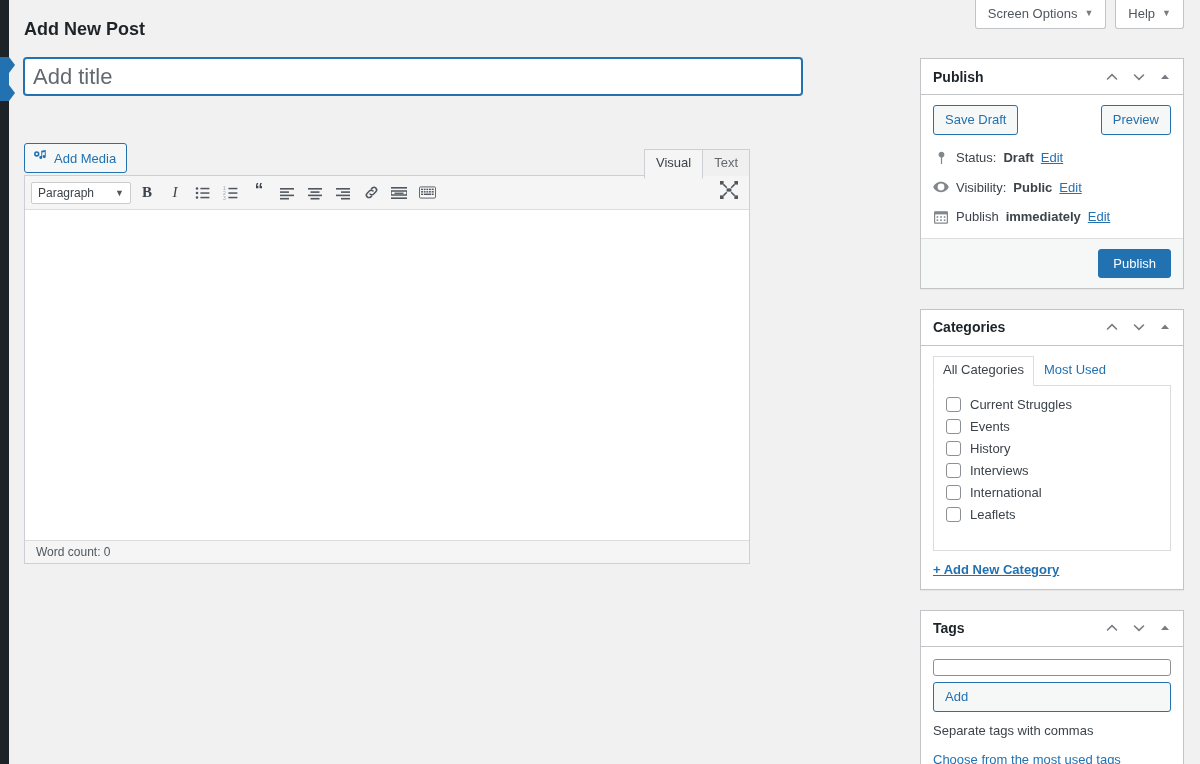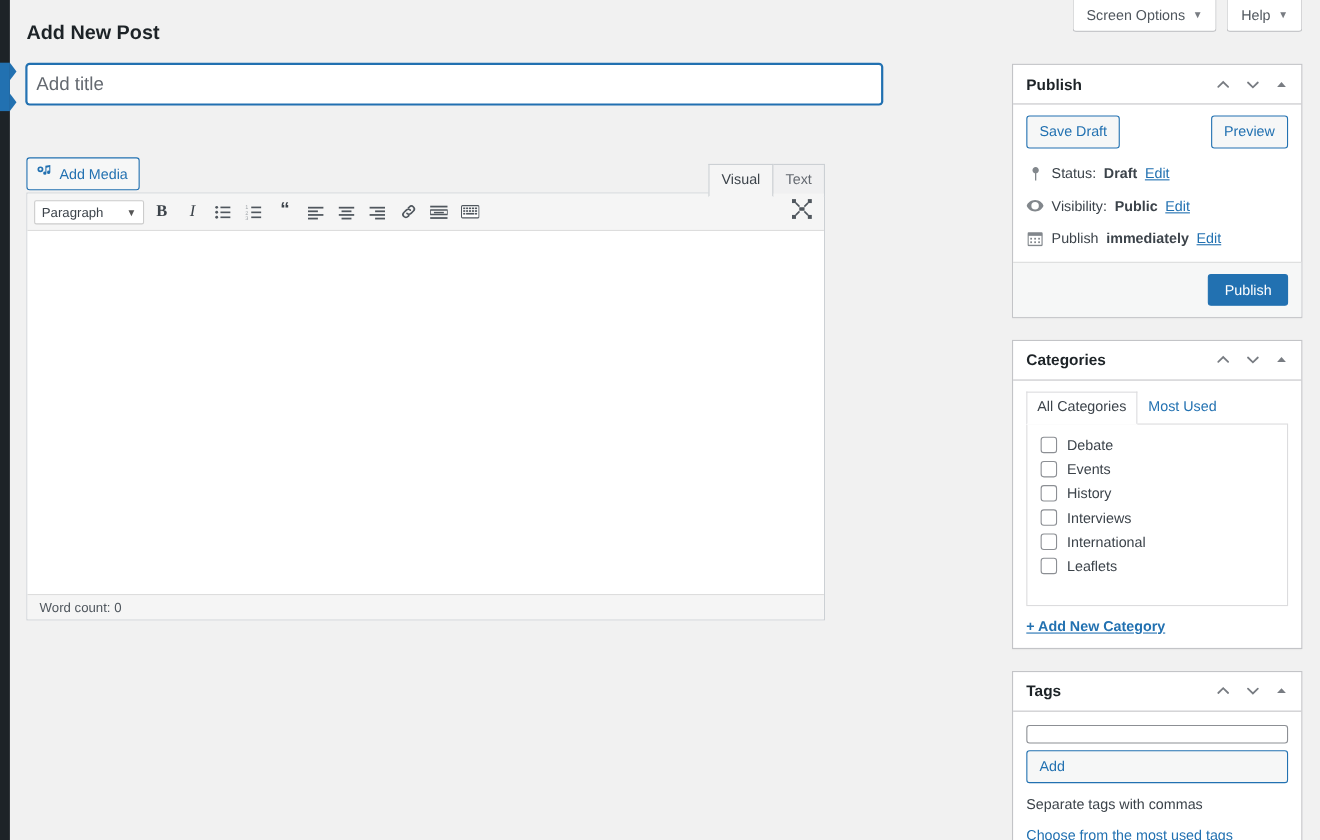--- a/index.html
+++ b/index.html
@@ -63,21 +63,21 @@
   .main-col {
     position: absolute; left: 24px; top: 58px;
     width: 878px;
   }
   .title-field {
     width: 778px; height: 37px;
     border: 1px solid #2271b1;
     box-shadow: 0 0 0 1px #2271b1;
     border-radius: 3px;
     background: #fff;
-    font-size: 17px;
+    font-size: 22px;
     font-family: "Liberation Sans", sans-serif;
     color: #3c434a;
     padding: 3px 8px;
     outline: none;
   }
   .title-field::placeholder { color: #646970; opacity: 1; }
 
   
   .editor-wrap { position: absolute; left: 24px; top: 143px; width: 726px; }
 
@@ -560,21 +560,21 @@
           <div class="cat-tab active">
             <span>All Categories</span>
           </div>
           <div class="cat-tab link">
             <span>Most Used</span>
           </div>
         </div>
         <div class="cat-list">
           <div class="cat-item">
             <span class="cbox"></span>
-            <span>Debate</span>
+            <span>Current Struggles</span>
           </div>
           <div class="cat-item">
             <span class="cbox"></span>
             <span>Events</span>
           </div>
           <div class="cat-item">
             <span class="cbox"></span>
             <span>History</span>
           </div>
           <div class="cat-item">

